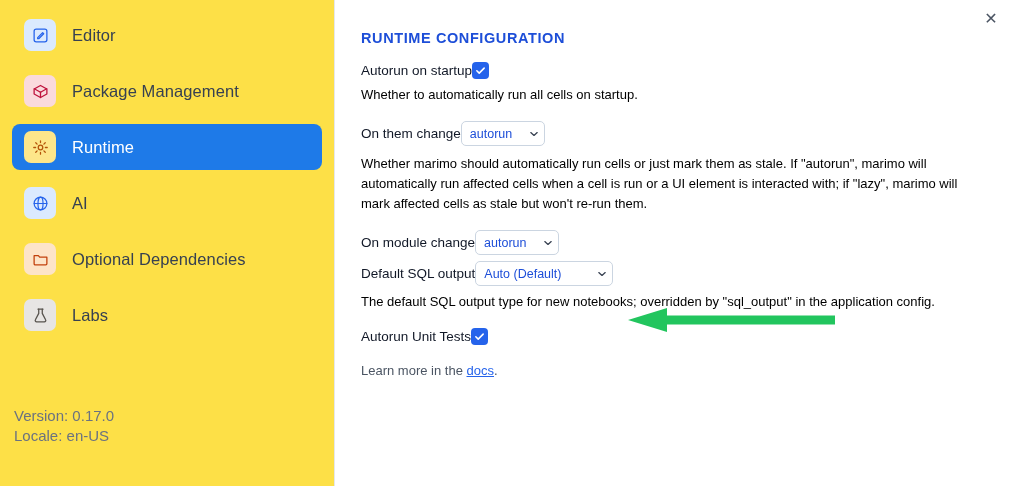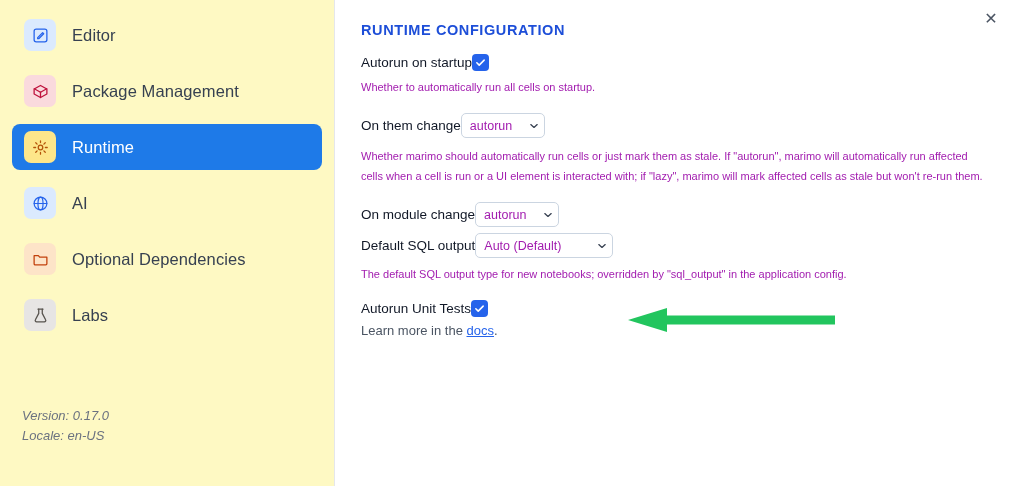--- a/index.html
+++ b/index.html
@@ -18,21 +18,21 @@
     display: flex;
     width: 1014px;
     height: 486px;
     position: relative;
   }
 
   
   .sidebar {
     width: 335px;
     height: 486px;
-    background: #fef9c3;
+    background: #fde047;
     border-right: 1px solid #e5e7eb;
     box-sizing: border-box;
     position: relative;
     flex: 0 0 335px;
   }
   .nav {
     padding: 12px 12px 0 12px;
   }
   .nav-item {
     display: flex;
@@ -68,26 +68,25 @@
   .tile-editor   { background: #dbeafe; }
   .tile-display  { background: #d9f2e4; }
   .tile-package  { background: #fadadd; }
   .tile-runtime  { background: #fde68a; }
   .tile-ai       { background: #dbeafe; }
   .tile-optional { background: #fde4c8; }
   .tile-labs     { background: #e7e5e4; }
 
   .sidebar-footer {
     position: absolute;
-    left: 22px;
+    left: 14px;
     bottom: 40px;
-    font-size: 13px;
+    font-size: 15px;
     color: #6b7280;
     line-height: 20px;
-    font-style: italic;
   }
 
   
   .main {
     flex: 1;
     position: relative;
     padding: 18px 28px 0 26px;
     box-sizing: border-box;
     overflow: hidden;
   }
@@ -107,36 +106,36 @@
     background: none;
     border: none;
     padding: 0;
     font-family: "Liberation Sans", sans-serif;
   }
   .section-title {
     font-size: 14.5px;
     font-weight: bold;
     letter-spacing: .6px;
     color: #1d4ed8;
-    margin: 4px 0 16px 0;
+    margin: 12px 0 16px 0;
     text-transform: uppercase;
   }
   .row {
     display: flex;
     align-items: center;
     gap: 0;
     margin-bottom: 6px;
   }
   .row-label {
     font-size: 13.5px;
     color: #111827;
   }
   .desc {
-    font-size: 11px;
-    color: #a21caf;
+    font-size: 13px;
+    color: #000000;
     line-height: 20px;
     margin: 0 0 16px 0;
     max-width: 640px;
   }
   .desc.wide { max-width: 632px; margin-top: 8px; }
 
   
   .checkbox {
     width: 17px;
     height: 17px;
@@ -154,38 +153,38 @@
   .select {
     position: relative;
     display: inline-flex;
     align-items: center;
     height: 25px;
     border: 1px solid #cbd5e1;
     border-radius: 5px;
     background: #ffffff;
     padding: 0 22px 0 8px;
     font-size: 12.5px;
-    color: #a21caf;
+    color: #1d4ed8;
     cursor: pointer;
     box-sizing: border-box;
   }
   .select .caret {
     position: absolute;
     right: 6px;
     top: 50%;
     transform: translateY(-50%);
     width: 8px;
     height: 5px;
   }
   .select .caret svg { display: block; }
 
   .learn {
     font-size: 13px;
     color: #4b5563;
-    margin-top: 6px;
+    margin-top: 18px;
   }
   .learn a {
     color: #2563eb;
     text-decoration: underline;
   }
 
   
   .arrow {
     position: absolute;
     left: 620px;

